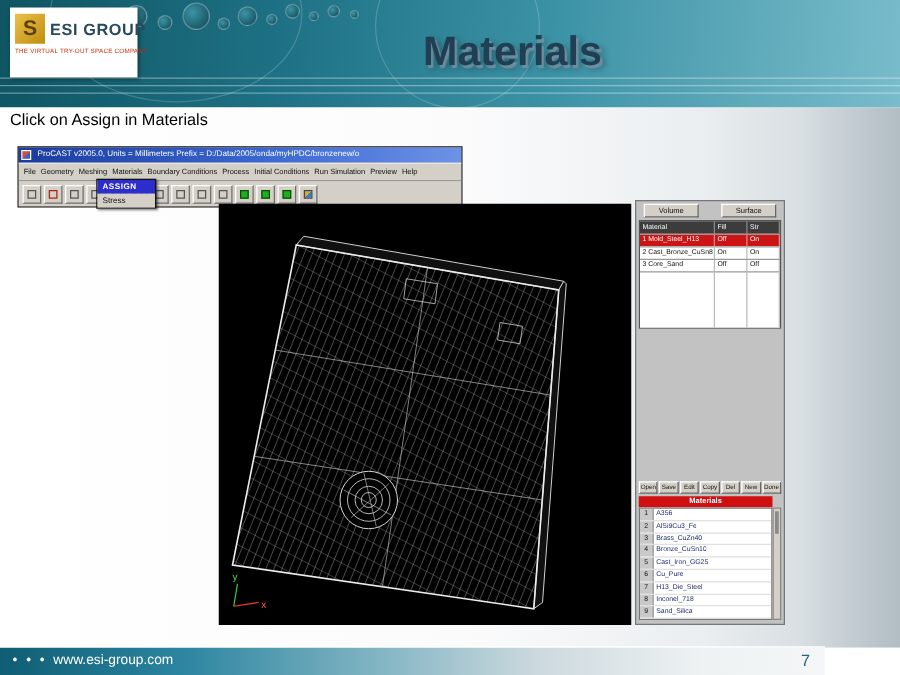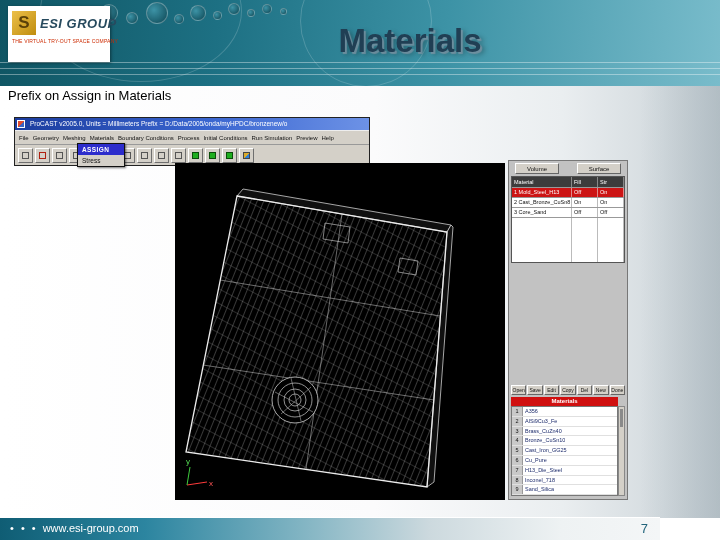--- a/index.html
+++ b/index.html
@@ -13,21 +13,21 @@
   .ring{position:absolute;border:1px solid rgba(255,255,255,.18);border-radius:50%;}
   .dot{position:absolute;border-radius:50%;
        background:radial-gradient(circle at 35% 35%,#3d93a6,#0c4653);
        border:1px solid rgba(255,255,255,.3);}
   .logo{position:absolute;top:6px;left:8px;width:102px;height:56px;background:#fff;
         box-sizing:border-box;padding:5px 4px 3px;box-shadow:1px 1px 3px rgba(0,0,0,.45);}
   .logo-row{display:flex;align-items:center;gap:4px;}
   .logo-icon{width:24px;height:24px;flex:0 0 auto;
              background:linear-gradient(135deg,#ecc04a,#c08d0e);
              color:#5a4008;font-weight:bold;font-size:17px;line-height:24px;text-align:center;}
-  .logo-name{font-size:13px;font-weight:bold;color:#274a5e;letter-spacing:.5px;white-space:nowrap;font-style:italic;}
+  .logo-name{font-size:13px;font-weight:bold;color:#274a5e;letter-spacing:.5px;white-space:nowrap;}
   .logo-tag{font-size:5px;color:#cc2a00;letter-spacing:.2px;margin-top:3px;white-space:nowrap;}
   .slide-title{position:absolute;top:22px;left:110px;width:600px;text-align:center;
                font-size:33px;font-weight:bold;color:#203f54;
                text-shadow:2px 2px 1px rgba(130,150,165,.75),4px 3px 5px rgba(0,0,0,.3);}
 
   
   .body-bg{position:absolute;top:86px;left:0;width:720px;height:432px;
            background:linear-gradient(90deg,#ffffff 0%,#fbfbfc 52%,#eaeef0 78%,#d4dbdf 92%,#c6ced3 100%);}
   .swoosh{position:absolute;top:86px;right:0;width:80px;height:432px;
           background:linear-gradient(90deg,rgba(140,158,168,0) 0%,rgba(140,158,168,.35) 100%);}
@@ -123,21 +123,21 @@
         <div class="logo-name">ESI GROUP</div>
       </div>
       <div class="logo-tag">THE VIRTUAL TRY-OUT SPACE COMPANY</div>
     </div>
 
     <div class="slide-title">Materials</div>
   </div>
 
   <div class="body-bg"></div>
   <div class="swoosh"></div>
-  <div class="instruction">Prefix on Assign in Materials</div>
+  <div class="instruction">Click on Assign in Materials</div>
 
   <div class="win">
     <div class="win-title">
       <span class="win-icon"></span>
       <span>ProCAST v2005.0,  Units = Millimeters  Prefix = D:/Data/2005/onda/myHPDC/bronzenew/o</span>
     </div>
     <div class="win-menu">
       <span class="menu-item">File</span>
       <span class="menu-item">Geometry</span>
       <span class="menu-item">Meshing</span>

